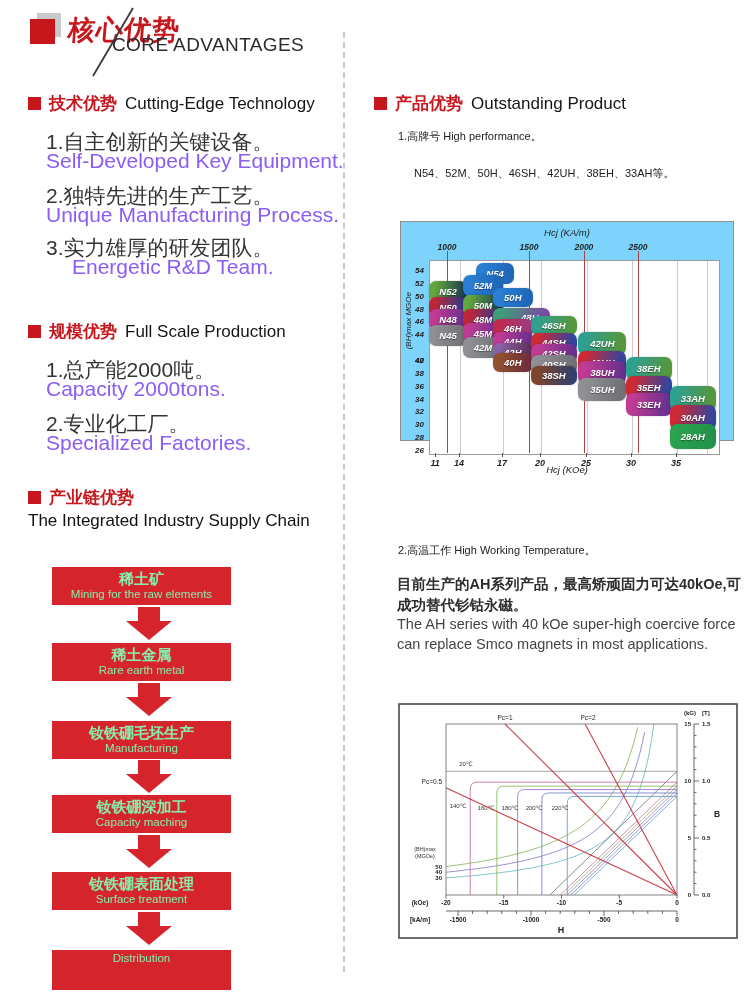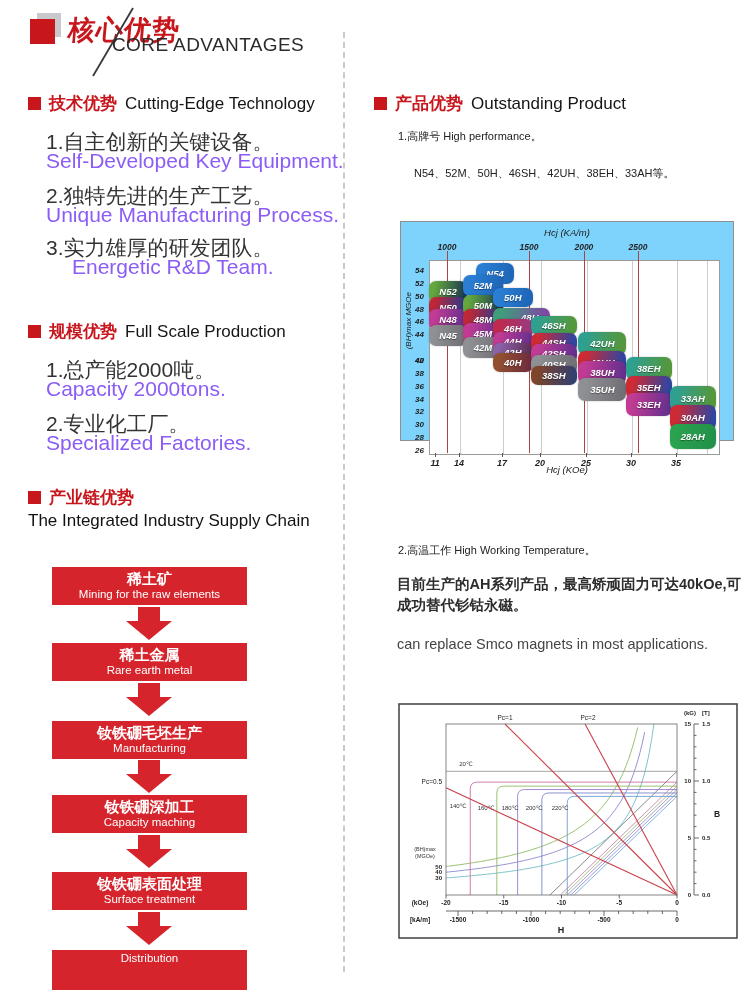--- a/index.html
+++ b/index.html
@@ -20,21 +20,21 @@
   .sec-head{position:absolute;display:flex;align-items:center;gap:8px;font-size:17px;white-space:nowrap;}
   .bullet{width:13px;height:13px;background:#c8161d;flex:0 0 auto;}
   .zh-red{color:#c8161d;font-weight:bold;}
   .en-dark{color:#151515;}
   .item{position:absolute;font-size:21px;line-height:19px;white-space:nowrap;}
   .item .zh{color:#333;}
   .item .en{color:#8b5cf6;text-align:right;}
   .chain-en{position:absolute;font-size:17px;color:#111;white-space:nowrap;}
 
   
-  .flow-step{position:absolute;left:52px;width:195px;height:38px;background:#d5242c;color:#ffffff;
+  .flow-step{position:absolute;left:52px;width:179px;height:38px;background:#d5242c;color:#86efac;
              text-align:center;box-sizing:border-box;padding-top:2px;}
   .flow-step .zh{font-size:15px;font-weight:bold;line-height:19px;}
   .flow-step .en{font-size:11.5px;line-height:13px;}
   .flow-arrow{position:absolute;left:126px;width:46px;height:33px;}
   .flow-arrow .stem{margin:0 auto;width:22px;height:14px;background:#d5242c;}
   .flow-arrow .head{width:0;height:0;border-left:23px solid transparent;border-right:23px solid transparent;
                     border-top:19px solid #d5242c;}
 
   
   .pline{position:absolute;font-size:11px;white-space:nowrap;color:#222;}
@@ -249,20 +249,21 @@
       <div class="gradebox" style="left: 224.64px; top: 153.858px; width: 46px; height: 23px; background: linear-gradient(100deg, rgb(207, 42, 51) 15%, rgb(47, 69, 160) 90%);">35EH</div>
       <div class="gradebox" style="left: 224.64px; top: 170.572px; width: 46px; height: 23px; background: linear-gradient(100deg, rgb(193, 59, 147) 15%, rgb(103, 48, 143) 90%);">33EH</div>
       <div class="gradebox" style="left: 268.857px; top: 163.786px; width: 46px; height: 25px; background: linear-gradient(100deg, rgb(47, 159, 144) 15%, rgb(85, 151, 59) 90%);">33AH</div>
       <div class="gradebox" style="left: 268.857px; top: 183.072px; width: 46px; height: 25px; background: linear-gradient(100deg, rgb(207, 42, 51) 15%, rgb(47, 69, 160) 90%);">30AH</div>
       <div class="gradebox" style="left: 268.857px; top: 202.358px; width: 46px; height: 25px; background: linear-gradient(100deg, rgb(42, 162, 79) 15%, rgb(35, 145, 74) 90%);">28AH</div>
     </div>
 
   <div class="pline" style="left:398px;top:543px">2.高温工作 High Working Temperature。</div>
   <div class="para-line para-zh" style="left:397px;top:575px">目前生产的AH系列产品，最高矫顽固力可达40kOe,可</div>
   <div class="para-line para-zh" style="left:397px;top:596px">成功替代钐钴永磁。</div>
+  <div class="para-line para-en" style="left:397px;top:616px">The AH series with 40 kOe super-high coercive force</div>
   <div class="para-line para-en" style="left:397px;top:636px">can replace Smco magnets in most applications.</div>
 
   <div id="chart2">
     <svg viewBox="0 0 340 237" width="340" height="237">
         <rect x="1" y="1" width="338" height="234" fill="none" stroke="#4a4a4a" stroke-width="1.6"></rect>
         <polyline points="48.0,163.5 50.3,163.2 52.6,162.9 54.9,162.6 57.2,162.3 59.5,162.0 61.9,161.7 64.2,161.4 66.5,161.0 68.8,160.7 71.1,160.3 73.4,160.0 75.7,159.6 78.0,159.2 80.3,158.9 82.6,158.5 85.0,158.1 87.3,157.7 89.6,157.2 91.9,156.8 94.2,156.4 96.5,155.9 98.8,155.5 101.1,155.0 103.4,154.5 105.7,154.0 108.1,153.5 110.4,153.0 112.7,152.4 115.0,151.9 117.3,151.3 119.6,150.7 121.9,150.1 124.2,149.5 126.5,148.8 128.8,148.2 131.2,147.5 133.5,146.8 135.8,146.0 138.1,145.3 140.4,144.5 142.7,143.7 145.0,142.9 147.3,142.0 149.6,141.1 151.9,140.2 154.3,139.2 156.6,138.2 158.9,137.2 161.2,136.1 163.5,135.0 165.8,133.8 168.1,132.6 170.4,131.4 172.7,130.0 175.0,128.7 177.4,127.2 179.7,125.7 182.0,124.1 184.3,122.5 186.6,120.8 188.9,118.9 191.2,117.0 193.5,115.0 195.8,112.8 198.1,110.6 200.5,108.2 202.8,105.6 205.1,102.9 207.4,100.1 209.7,97.0 212.0,93.7 214.3,90.2 216.6,86.4 218.9,82.4 221.2,78.0 223.6,73.3 225.9,68.1 228.2,62.5 230.5,56.3 232.8,49.5 235.1,42.0 237.4,33.7 239.7,24.4" fill="none" stroke="#8fba62" stroke-width="0.9"></polyline>
         <polyline points="48.0,169.2 50.3,169.0 52.6,168.7 54.9,168.5 57.2,168.3 59.5,168.0 61.9,167.7 64.2,167.5 66.5,167.2 68.8,166.9 71.1,166.7 73.4,166.4 75.7,166.1 78.0,165.8 80.3,165.5 82.6,165.2 85.0,164.9 87.3,164.5 89.6,164.2 91.9,163.9 94.2,163.5 96.5,163.1 98.8,162.8 101.1,162.4 103.4,162.0 105.7,161.6 108.1,161.2 110.4,160.8 112.7,160.3 115.0,159.9 117.3,159.4 119.6,159.0 121.9,158.5 124.2,158.0 126.5,157.5 128.8,156.9 131.2,156.4 133.5,155.8 135.8,155.2 138.1,154.6 140.4,154.0 142.7,153.4 145.0,152.7 147.3,152.0 149.6,151.3 151.9,150.5 154.3,149.8 156.6,149.0 158.9,148.2 161.2,147.3 163.5,146.4 165.8,145.5 168.1,144.5 170.4,143.5 172.7,142.4 175.0,141.3 177.4,140.2 179.7,139.0 182.0,137.7 184.3,136.4 186.6,135.0 188.9,133.5 191.2,132.0 193.5,130.4 195.8,128.7 198.1,126.9 200.5,124.9 202.8,122.9 205.1,120.8 207.4,118.5 209.7,116.0 212.0,113.4 214.3,110.6 216.6,107.6 218.9,104.3 221.2,100.8 223.6,97.0 225.9,92.9 228.2,88.4 230.5,83.4 232.8,78.0 235.1,72.0 237.4,65.3 239.7,57.9 242.0,49.5 244.3,40.0 246.7,29.1" fill="none" stroke="#8b86cd" stroke-width="0.9"></polyline>
         <polyline points="48.0,174.9 50.3,174.7 52.6,174.6 54.9,174.4 57.2,174.2 59.5,174.0 61.9,173.8 64.2,173.6 66.5,173.4 68.8,173.2 71.1,173.0 73.4,172.8 75.7,172.6 78.0,172.3 80.3,172.1 82.6,171.9 85.0,171.6 87.3,171.4 89.6,171.1 91.9,170.9 94.2,170.6 96.5,170.4 98.8,170.1 101.1,169.8 103.4,169.5 105.7,169.2 108.1,168.9 110.4,168.6 112.7,168.3 115.0,167.9 117.3,167.6 119.6,167.2 121.9,166.9 124.2,166.5 126.5,166.1 128.8,165.7 131.2,165.3 133.5,164.9 135.8,164.4 138.1,164.0 140.4,163.5 142.7,163.0 145.0,162.5 147.3,162.0 149.6,161.5 151.9,160.9 154.3,160.3 156.6,159.7 158.9,159.1 161.2,158.5 163.5,157.8 165.8,157.1 168.1,156.4 170.4,155.6 172.7,154.8 175.0,154.0 177.4,153.1 179.7,152.2 182.0,151.3 184.3,150.3 186.6,149.3 188.9,148.2 191.2,147.0 193.5,145.8 195.8,144.5 198.1,143.1 200.5,141.7 202.8,140.2 205.1,138.6 207.4,136.8 209.7,135.0 212.0,133.0 214.3,130.9 216.6,128.7 218.9,126.2 221.2,123.6 223.6,120.8 225.9,117.7 228.2,114.3 230.5,110.6 232.8,106.5 235.1,102.0 237.4,97.0 239.7,91.4 242.0,85.1 244.3,78.0 246.7,69.9 249.0,60.5 251.3,49.5 253.6,36.5 255.9,21.0" fill="none" stroke="#72bcc4" stroke-width="0.9"></polyline>
         <line x1="151.95" y1="192" x2="279" y2="68.31" stroke="#6d6d6d" stroke-width="0.8"></line>
         <line x1="162.345" y1="192" x2="279" y2="79.13999999999999" stroke="#c473a6" stroke-width="0.8"></line>

